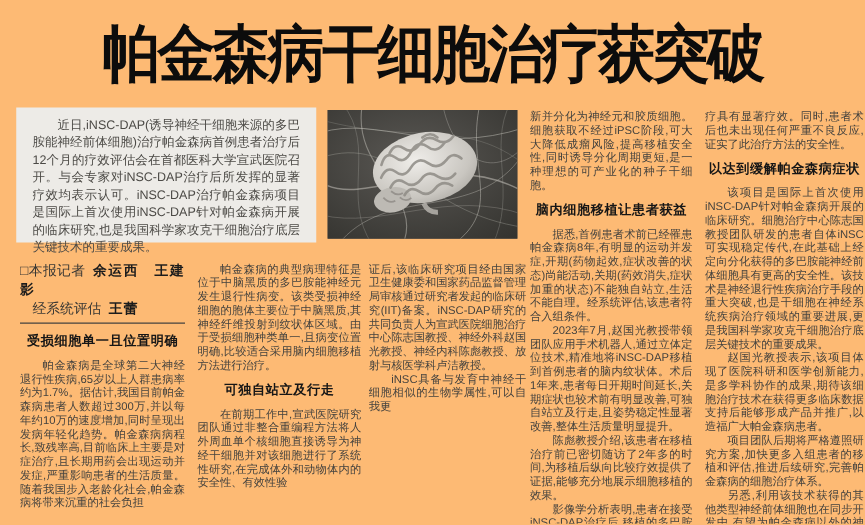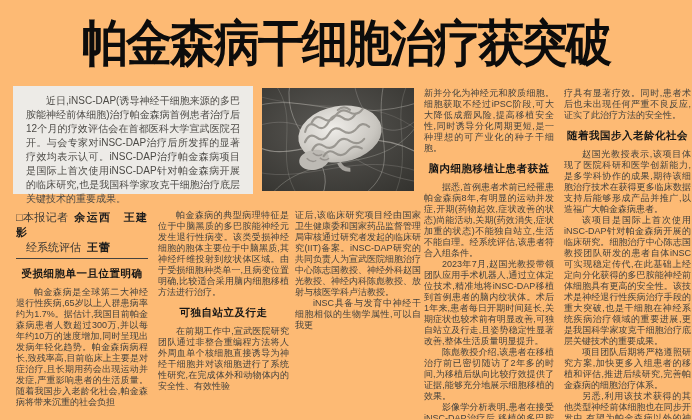--- a/index.html
+++ b/index.html
@@ -140,20 +140,20 @@
     <p>新并分化为神经元和胶质细胞。细胞获取不经过iPSC阶段,可大大降低成瘤风险,提高移植安全性,同时诱导分化周期更短,是一种理想的可产业化的种子干细胞。</p>
     <div class="sec-heading">脑内细胞移植让患者获益</div>
     <p class="indent">据悉,首例患者术前已经罹患帕金森病8年,有明显的运动并发症,开期(药物起效,症状改善的状态)尚能活动,关期(药效消失,症状加重的状态)不能独自站立,生活不能自理。经系统评估,该患者符合入组条件。</p>
     <p class="indent">2023年7月,赵国光教授带领团队应用手术机器人,通过立体定位技术,精准地将iNSC-DAP移植到首例患者的脑内纹状体。术后1年来,患者每日开期时间延长,关期症状也较术前有明显改善,可独自站立及行走,且姿势稳定性显著改善,整体生活质量明显提升。</p>
     <p class="indent">陈彪教授介绍,该患者在移植治疗前已密切随访了2年多的时间,为移植后纵向比较疗效提供了证据,能够充分地展示细胞移植的效果。</p>
     <p class="indent">影像学分析表明,患者在接受iNSC-DAP治疗后,移植的多巴胺能神经细胞成功存活并释放神经递质,修复了神经功能,证实iNSC-DAP治</p>
   </div>
 
   <div class="col" id="col-e">
     <p>疗具有显著疗效。同时,患者术后也未出现任何严重不良反应,证实了此治疗方法的安全性。</p>
-    <div class="sec-heading">随着我国步入老龄化社会</div>
+    <div class="sec-heading">以达到缓解帕金森病症状</div>
+    <p class="indent">该项目是国际上首次使用iNSC-DAP针对帕金森病开展的临床研究。细胞治疗中心陈志国教授团队研发的患者自体iNSC可实现稳定传代,在此基础上经定向分化获得的多巴胺能神经前体细胞具有更高的安全性。该技术是神经退行性疾病治疗手段的重大突破,也是干细胞在神经系统疾病治疗领域的重要进展,更是我国科学家攻克干细胞治疗底层关键技术的重要成果。</p>
     <p class="indent">赵国光教授表示,该项目体现了医院科研和医学创新能力,是多学科协作的成果,期待该细胞治疗技术在获得更多临床数据支持后能够形成产品并推广,以造福广大帕金森病患者。</p>
-    <p class="indent">该项目是国际上首次使用iNSC-DAP针对帕金森病开展的临床研究。细胞治疗中心陈志国教授团队研发的患者自体iNSC可实现稳定传代,在此基础上经定向分化获得的多巴胺能神经前体细胞具有更高的安全性。该技术是神经退行性疾病治疗手段的重大突破,也是干细胞在神经系统疾病治疗领域的重要进展,更是我国科学家攻克干细胞治疗底层关键技术的重要成果。</p>
     <p class="indent">项目团队后期将严格遵照研究方案,加快更多入组患者的移植和评估,推进后续研究,完善帕金森病的细胞治疗体系。</p>
     <p class="indent">另悉,利用该技术获得的其他类型神经前体细胞也在同步开发中,有望为帕金森病以外的神经系统疾病提供全新的治疗手段和策略。</p>
   </div>
 
 </div>
 
 </body></html>

